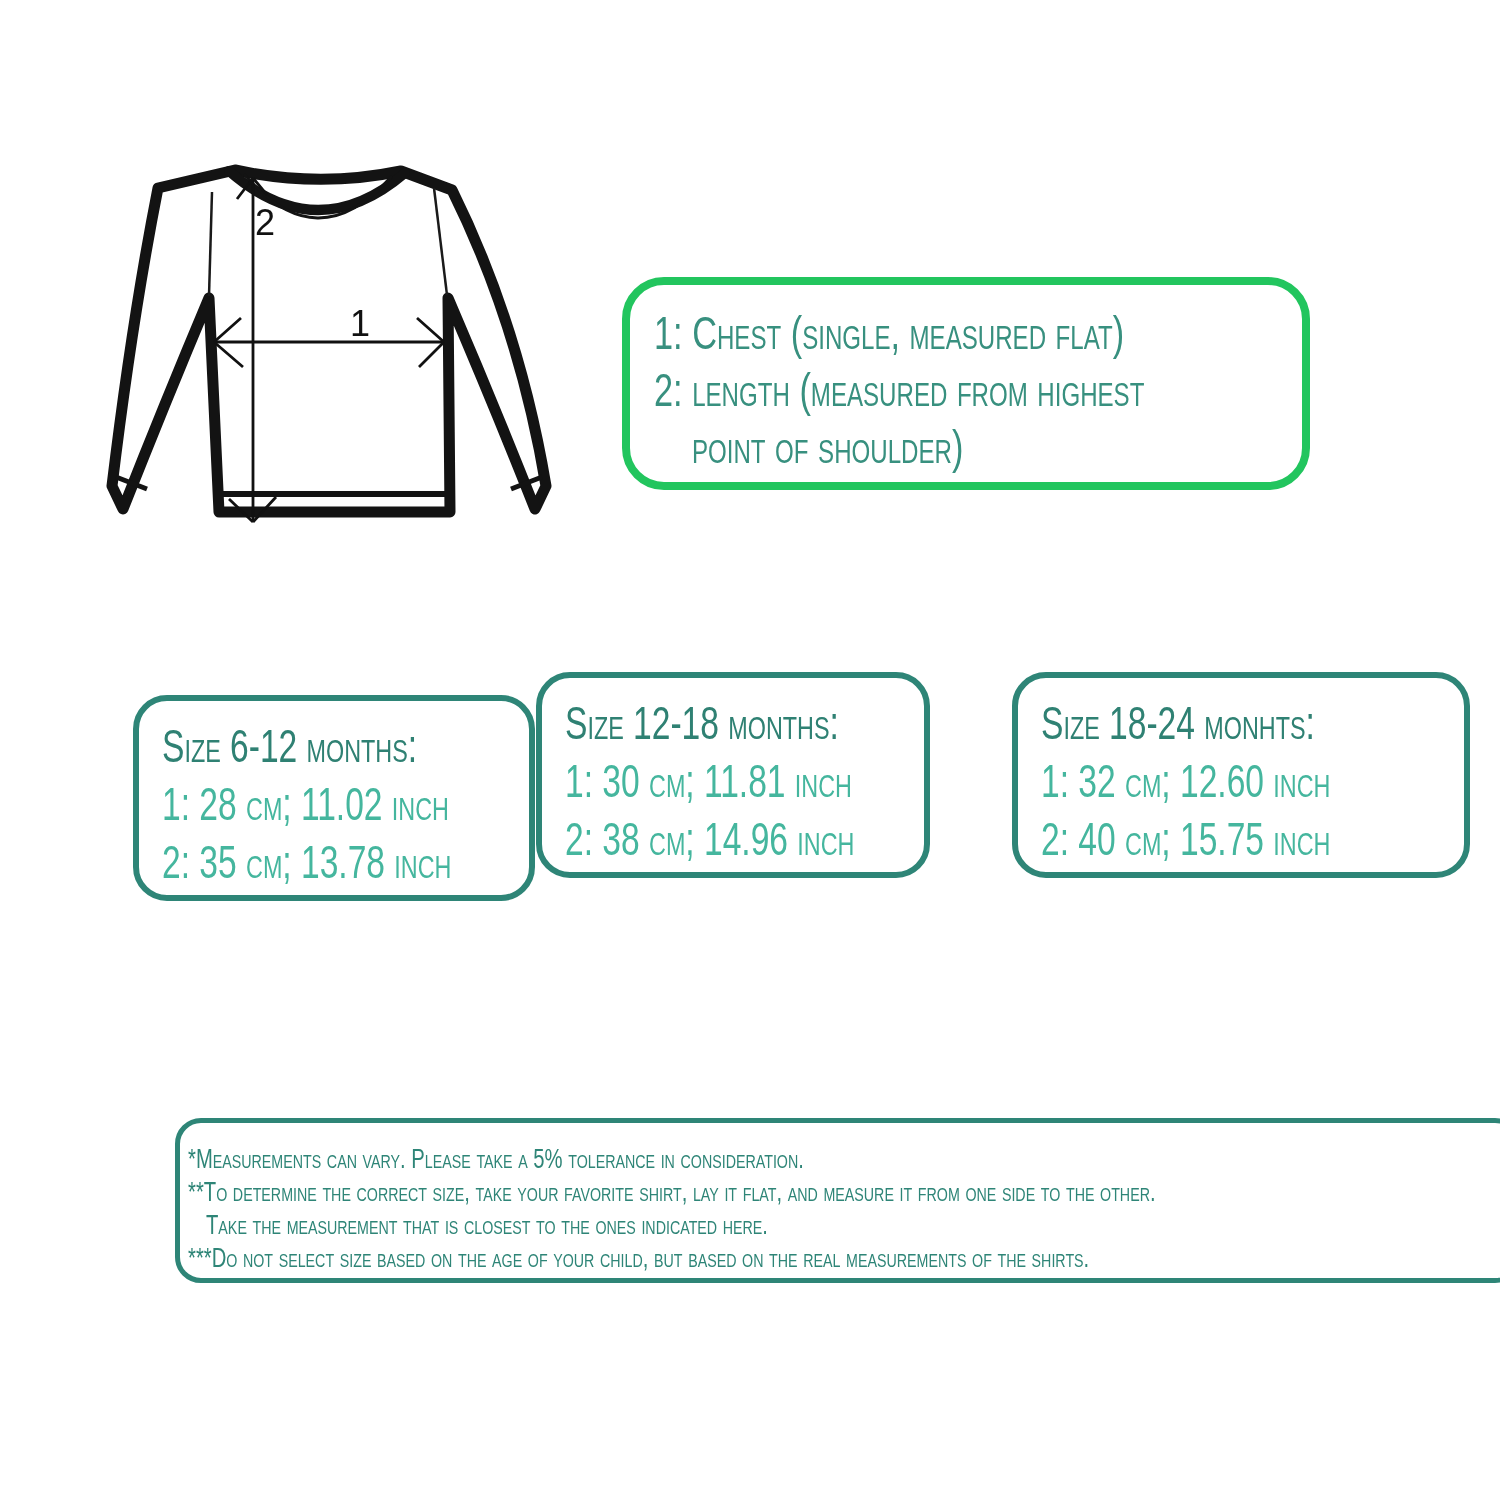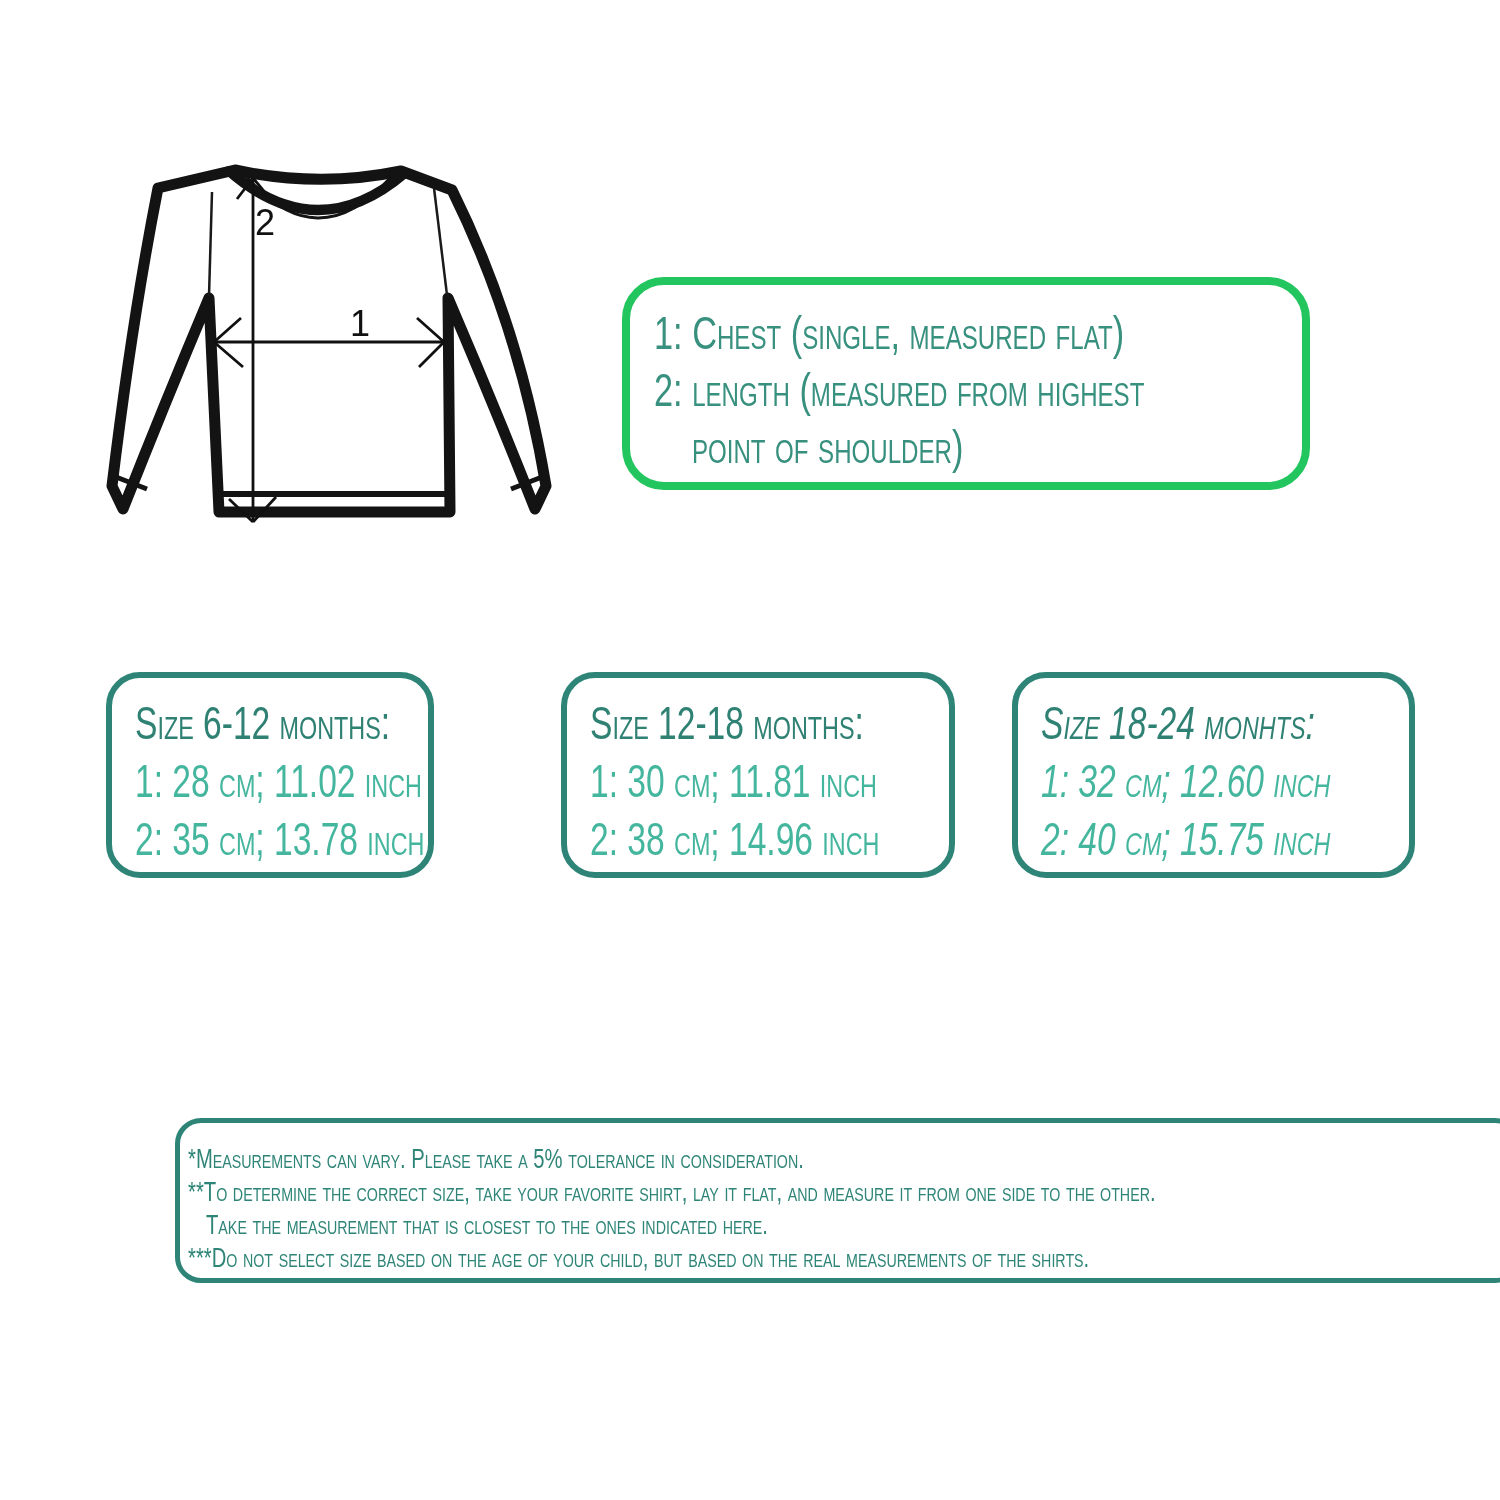--- a/index.html
+++ b/index.html
@@ -31,23 +31,23 @@
   .legend-line3{margin-left:52px;}
   
   .size-box{
     position:absolute;top:672px;height:206px;
     border:6px solid #2e8577;border-radius:34px;box-sizing:border-box;
     padding:16px 0 0 23px;
   }
   .size-box .hand{font-size:46px;line-height:58px;width:540px;}
   .size-title{color:#2f8173;}
   .size-line{color:#45b69e;}
-  #size-box-1{left:106px;width:328px;}
-  #size-box-2{left:561px;width:394px;}
-  #size-box-3{left:1012px;width:403px;font-style:italic;}
+  #size-box-1{left:133px;width:402px;margin-top:23px;}
+  #size-box-2{left:536px;width:394px;}
+  #size-box-3{left:1012px;width:458px;}
   
   .foot-box{
     position:absolute;left:175px;top:1118px;width:1346px;height:165px;
     border:5px solid #2e8577;border-radius:26px;box-sizing:border-box;
     padding:20px 0 0 8px;
   }
   .foot-box .hand{
     font-size:27px;line-height:33px;color:#2e8577;width:1545px;
     transform:scaleX(0.75);
   }

